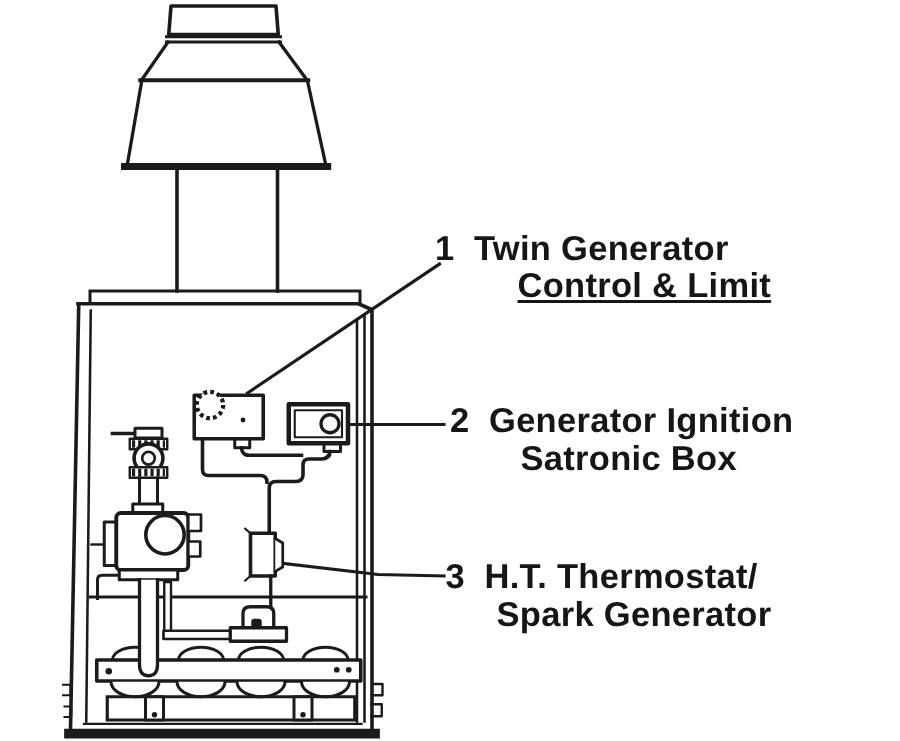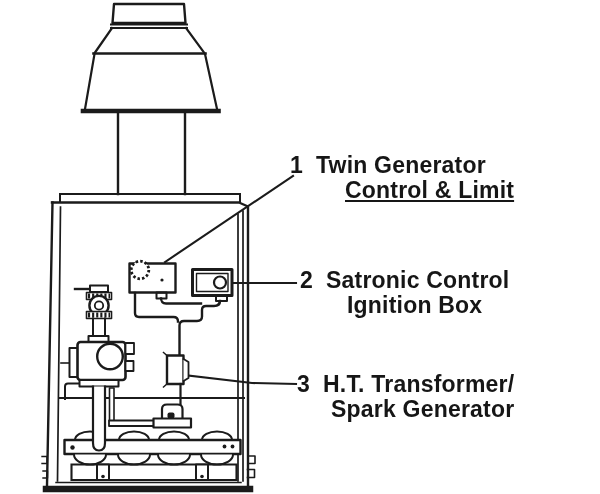--- a/index.html
+++ b/index.html
@@ -157,26 +157,26 @@
     <span class="num">1</span>
     <div class="lines">
       <div class="line1">Twin Generator</div>
       <div class="line2">Control &amp; Limit</div>
     </div>
   </div>
 
   <div class="callout c2">
     <span class="num">2</span>
     <div class="lines">
-      <div class="line1">Satronic Control</div>
-      <div class="line2">Ignition Box</div>
+      <div class="line1">Generator Ignition</div>
+      <div class="line2">Satronic Box</div>
     </div>
   </div>
 
   <div class="callout c3">
     <span class="num">3</span>
     <div class="lines">
-      <div class="line1">H.T. Transformer/</div>
+      <div class="line1">H.T. Thermostat/</div>
       <div class="line2">Spark Generator</div>
     </div>
   </div>
 
 </div>
 
 </body></html>

